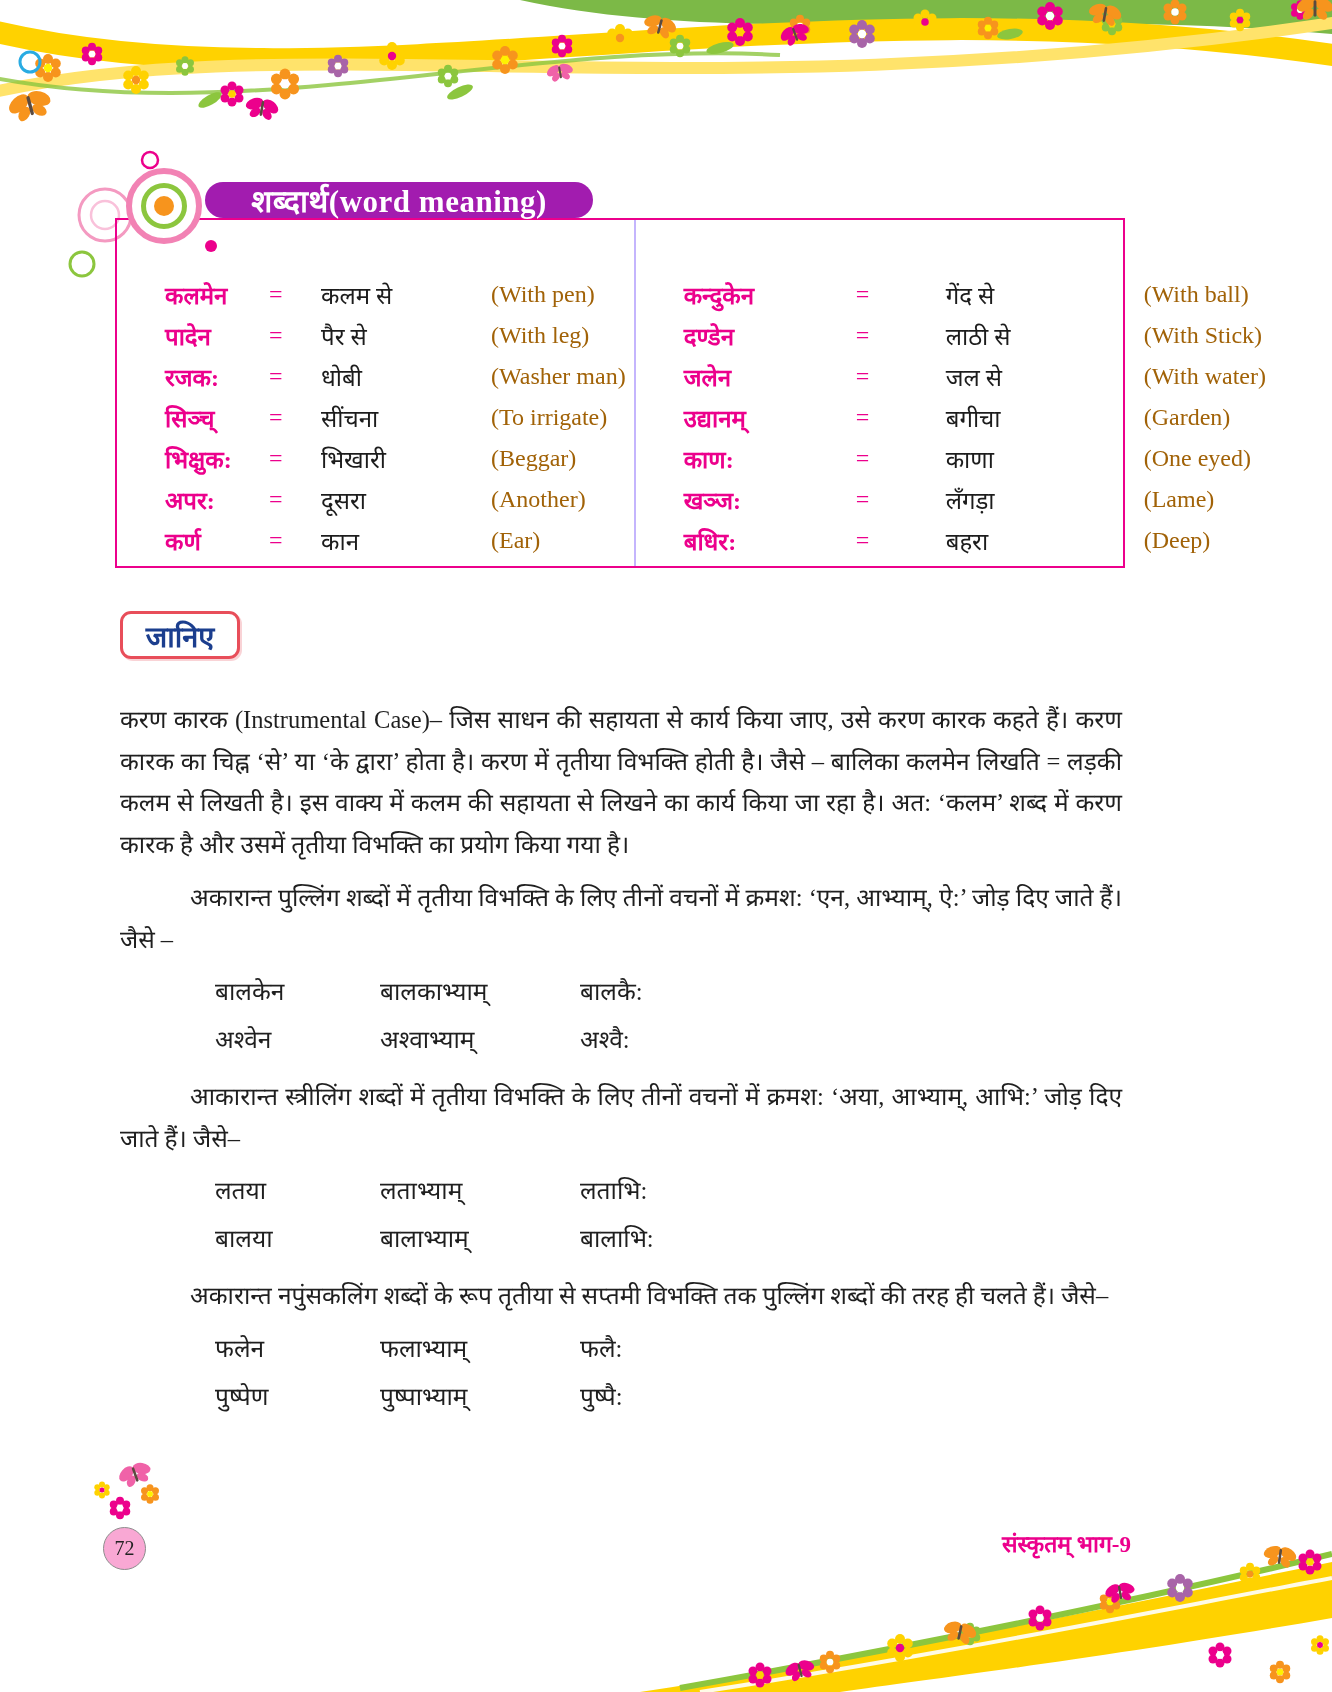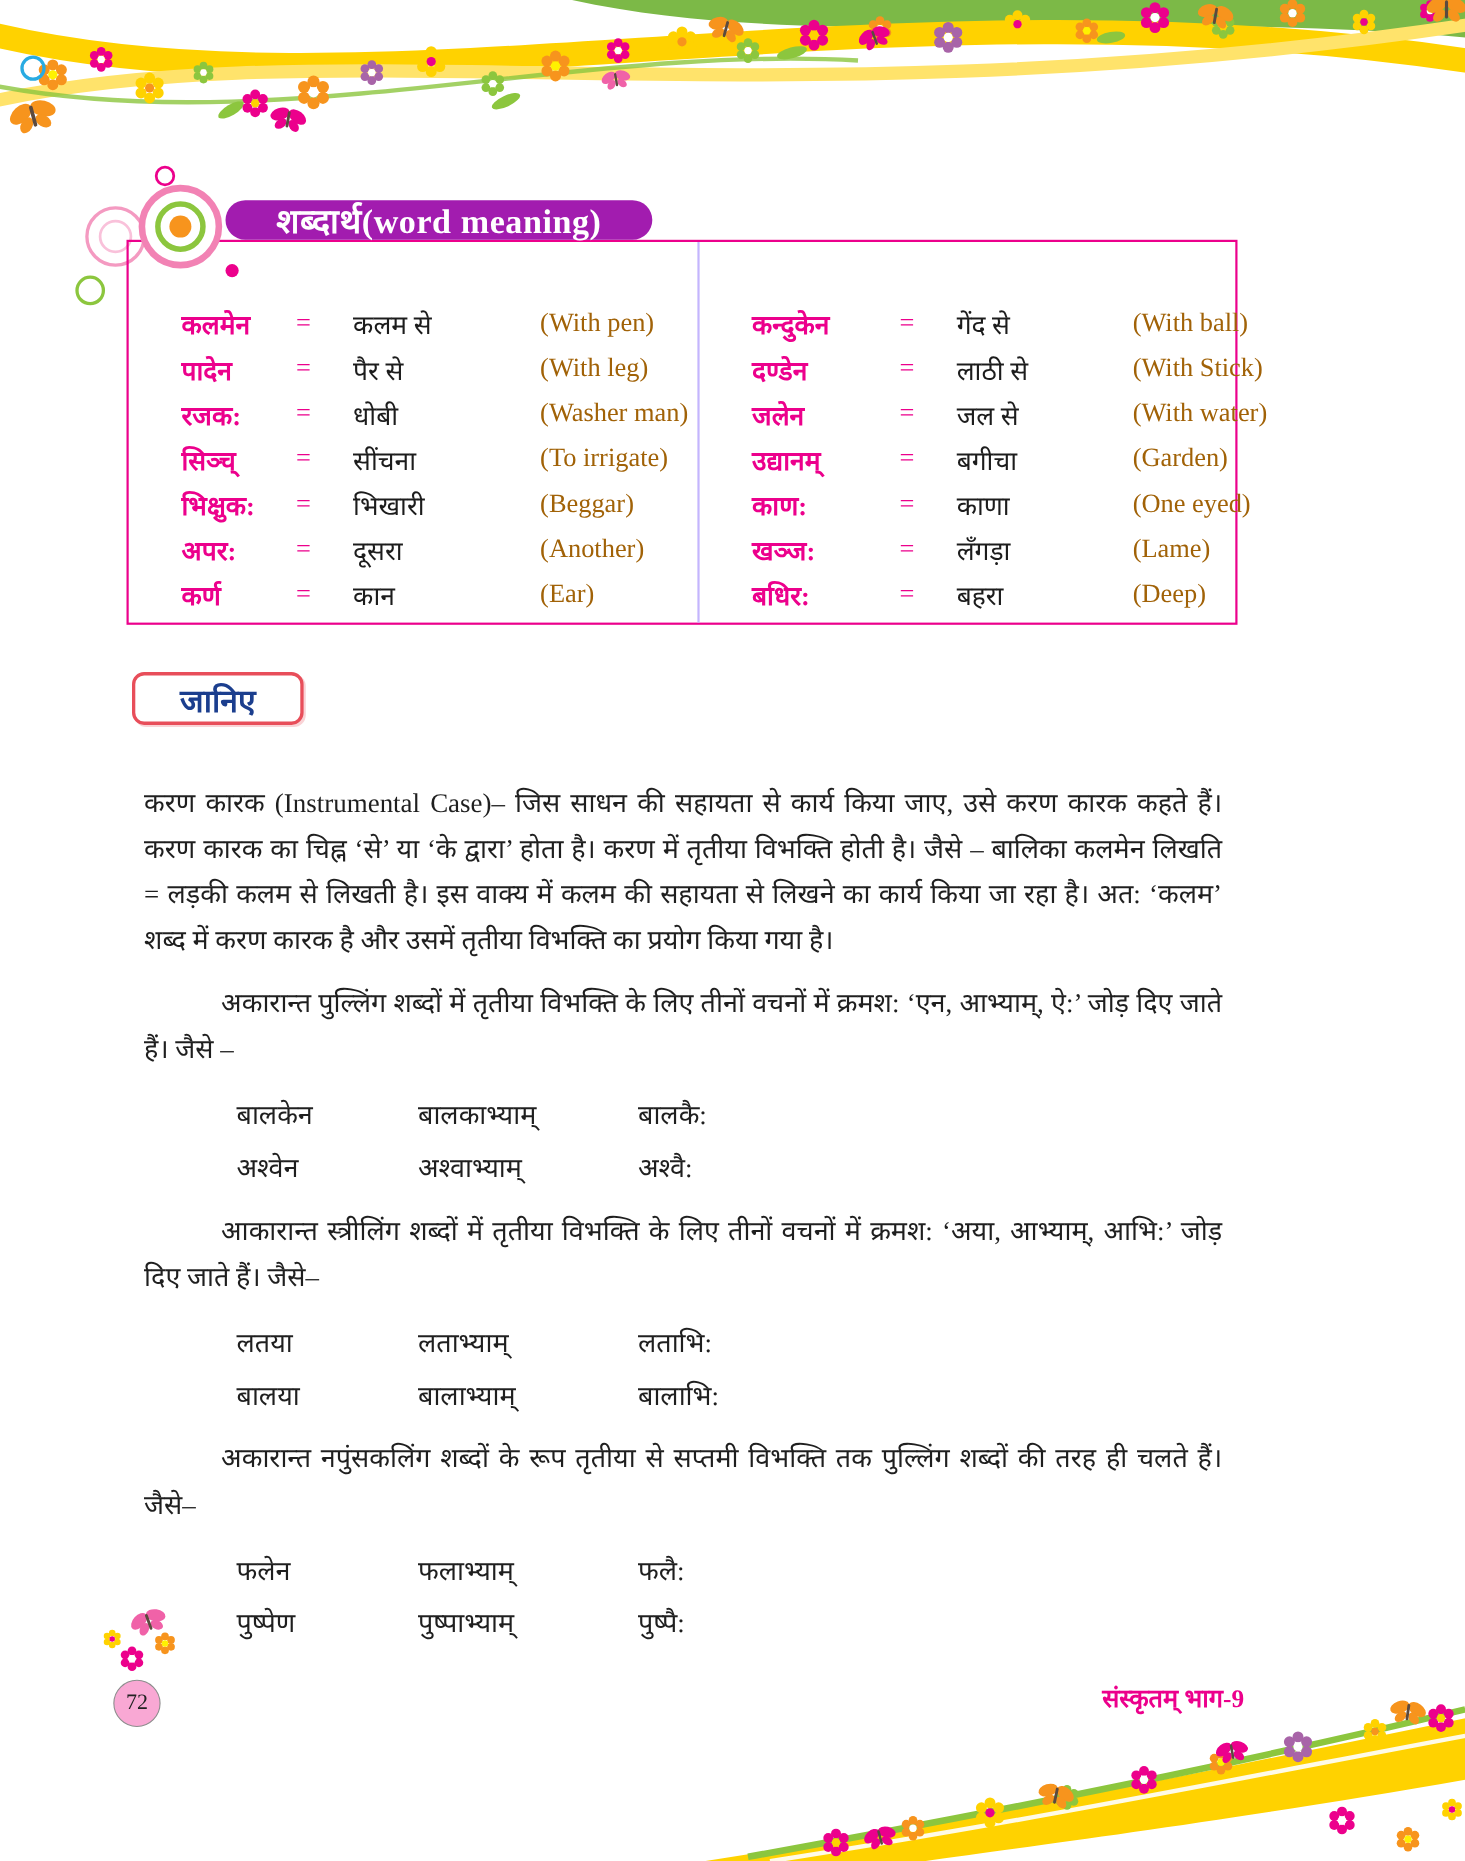--- a/index.html
+++ b/index.html
@@ -34,41 +34,41 @@
 
   
   .vocab-table {
     position:absolute; left:115px; top:218px; width:1010px; height:350px;
     border:2px solid #ec008c; display:flex; z-index:2; background:transparent;
   }
   .vocab-col { flex:1 1 50%; padding:54px 8px 0 48px; display:flex; flex-direction:column; }
   .vocab-col.left { border-right:2px solid #c4b5fd; }
   .vrow { display:grid; align-items:center; height:41px; font-size:24px; }
   .vocab-col.left  .vrow { grid-template-columns:104px 52px 152px 1fr; }
-  .vocab-col.right .vrow { grid-template-columns:134px 52px 142px 1fr; }
+  .vocab-col.right .vrow { grid-template-columns:134px 52px 142px 1fr;gap:38px; }
   .vword { color:#ec008c; font-weight:bold; white-space:nowrap; }
   .veq   { color:#ec008c; }
   .vhindi{ color:#1c1c1c; white-space:nowrap; }
   .veng  { color:#a16207; font-family:"Liberation Serif",serif; white-space:nowrap;margin-left:18px; }
 
   
   .know-box {
-    position:absolute; left:120px; top:611px; width:156px; height:48px; z-index:2;
+    position:absolute; left:120px; top:611px; width:120px; height:48px; z-index:2;
     border:3px solid #e84e5a; border-radius:11px; background:#fff;
     box-shadow:2px 2px 0 rgba(232,78,90,0.25);
     display:flex; align-items:center; justify-content:center;
     color:#1b3e8e; font-size:29px; font-weight:bold;
   }
 
   
   .body-text {
     position:absolute; left:115px; top:694px; width:1012px; z-index:2;
     font-size:24.5px; line-height:41.5px; color:#1f1f1f; text-align:justify;
   }
-  .para { margin:16px; }
+  .para { margin:5px; }
   .para.indented { text-indent:70px; margin-top:12px; }
   .forms { margin:8px 0 6px 100px; }
   .form-row { display:grid; grid-template-columns:165px 200px 1fr; height:48px;
               align-items:center; font-size:24.5px; color:#1f1f1f; }
 
   
   .page-badge {
     position:absolute; left:103px; top:1527px; width:43px; height:43px; z-index:5;
     border:1.5px solid #8d8d8d; border-radius:50%; background:#f9a8d4;
     display:flex; align-items:center; justify-content:center;

